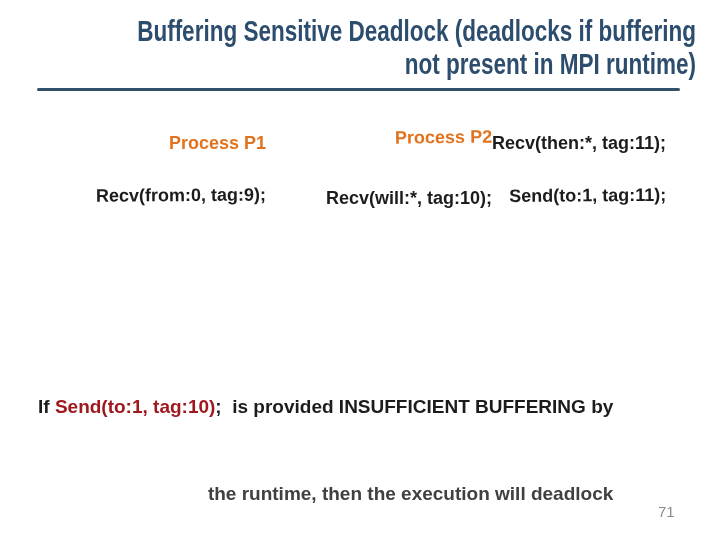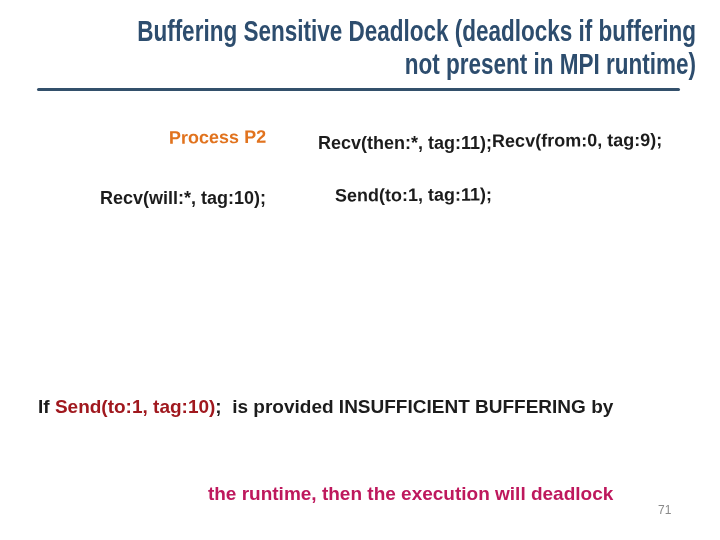--- a/index.html
+++ b/index.html
@@ -79,47 +79,48 @@
     white-space: pre-wrap;
   }
   .note-line2 {
     margin-left: 7px;
   }
   
   .page-number {
     position: absolute;
     left: 658px;
     top: 503px;
-    font-size: 12px;
+    font-size: 15px;
     font-weight: normal;
   }
 </style>
 </head>
 <body>
 
 <div class="slide">
 
   <div class="title-block">
     <div class="title-line" style="color: rgb(45, 77, 110);">Buffering Sensitive Deadlock (deadlocks if buffering</div>
     <div class="title-line" style="color: rgb(45, 77, 110);">not present in MPI runtime)</div>
   </div>
 
   <div class="title-rule" style="background: rgb(51, 80, 107);"></div>
 
   <div class="process-table">
     
+    <div class="proc-header" style="color: rgb(225, 115, 30);">Process P1</div>
     <div class="proc-header col3-header" style="color: rgb(225, 115, 30);">Process P2</div>
     
     <div class="proc-cell"><span style="color: rgb(28, 28, 28);">Recv(then:*, tag:11);</span></div>
     <div class="proc-cell col3-cell"><span style="color: rgb(28, 28, 28);">Recv(from:0, tag:9);</span></div>
     
     <div class="proc-cell"><span style="color: rgb(28, 28, 28);">Recv(will:*, tag:10);</span></div>
     <div class="proc-cell col3-cell"><span style="color: rgb(28, 28, 28);">Send(to:1, tag:11);</span></div>
   </div>
 
   <div class="note">
     <div><span style="color: rgb(28, 28, 28);">If </span><span style="color: rgb(160, 24, 30);">Send(to:1, tag:10)</span><span style="color: rgb(28, 28, 28);">;  is provided INSUFFICIENT BUFFERING by</span></div>
-    <div class="note-line2" style="color: #be185d; margin-left: 36px;">the runtime, then the execution will deadlock</div>
+    <div class="note-line2" style="color: #404040; margin-left: 36px;">the runtime, then the execution will deadlock</div>
   </div>
 
   <div class="page-number" style="color: rgb(138, 138, 138);">71</div>
 
 </div>
 
 </body></html>

